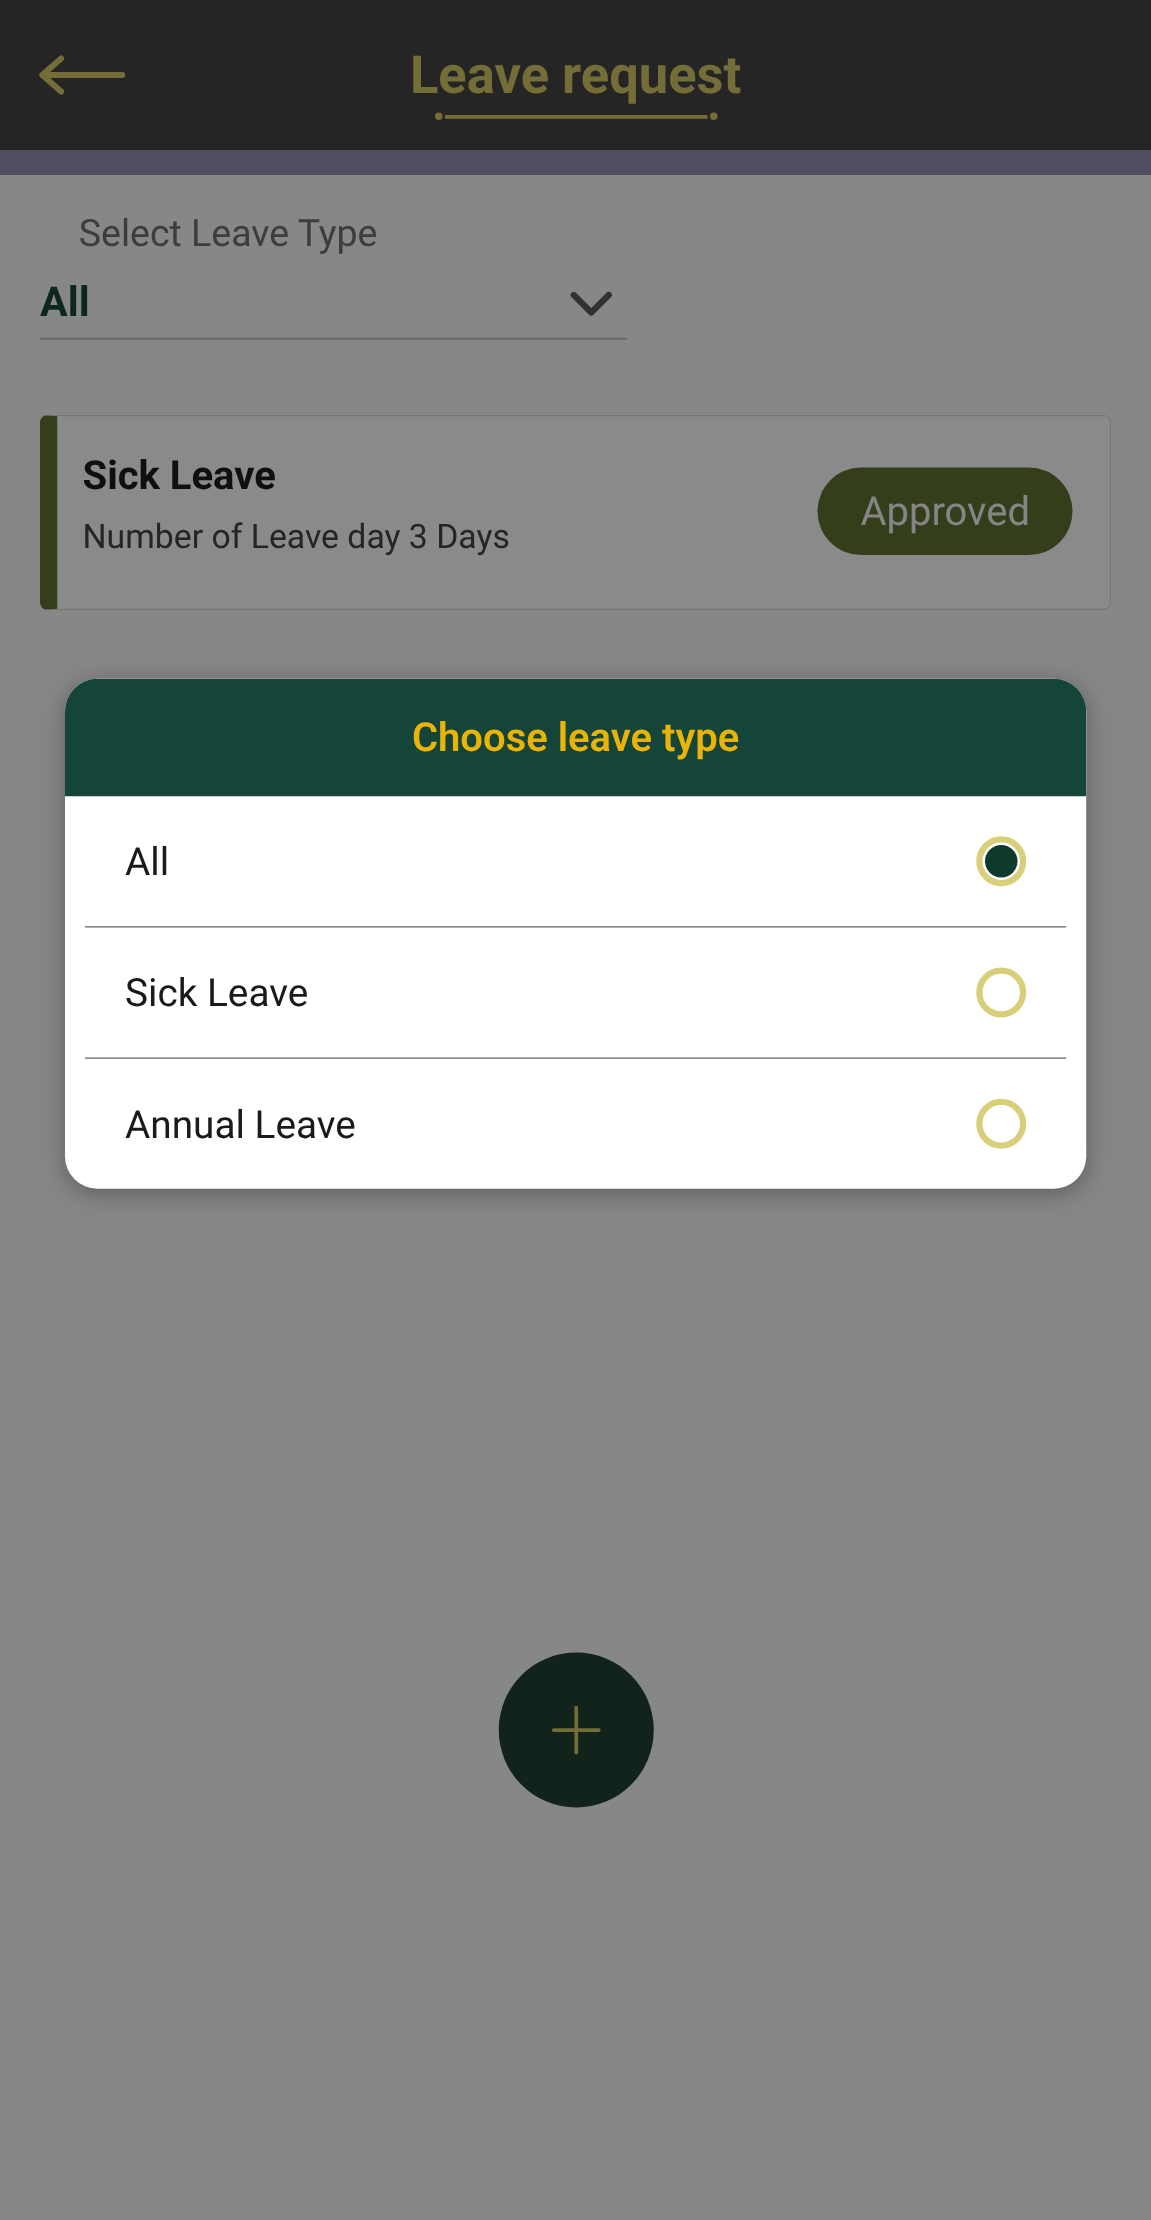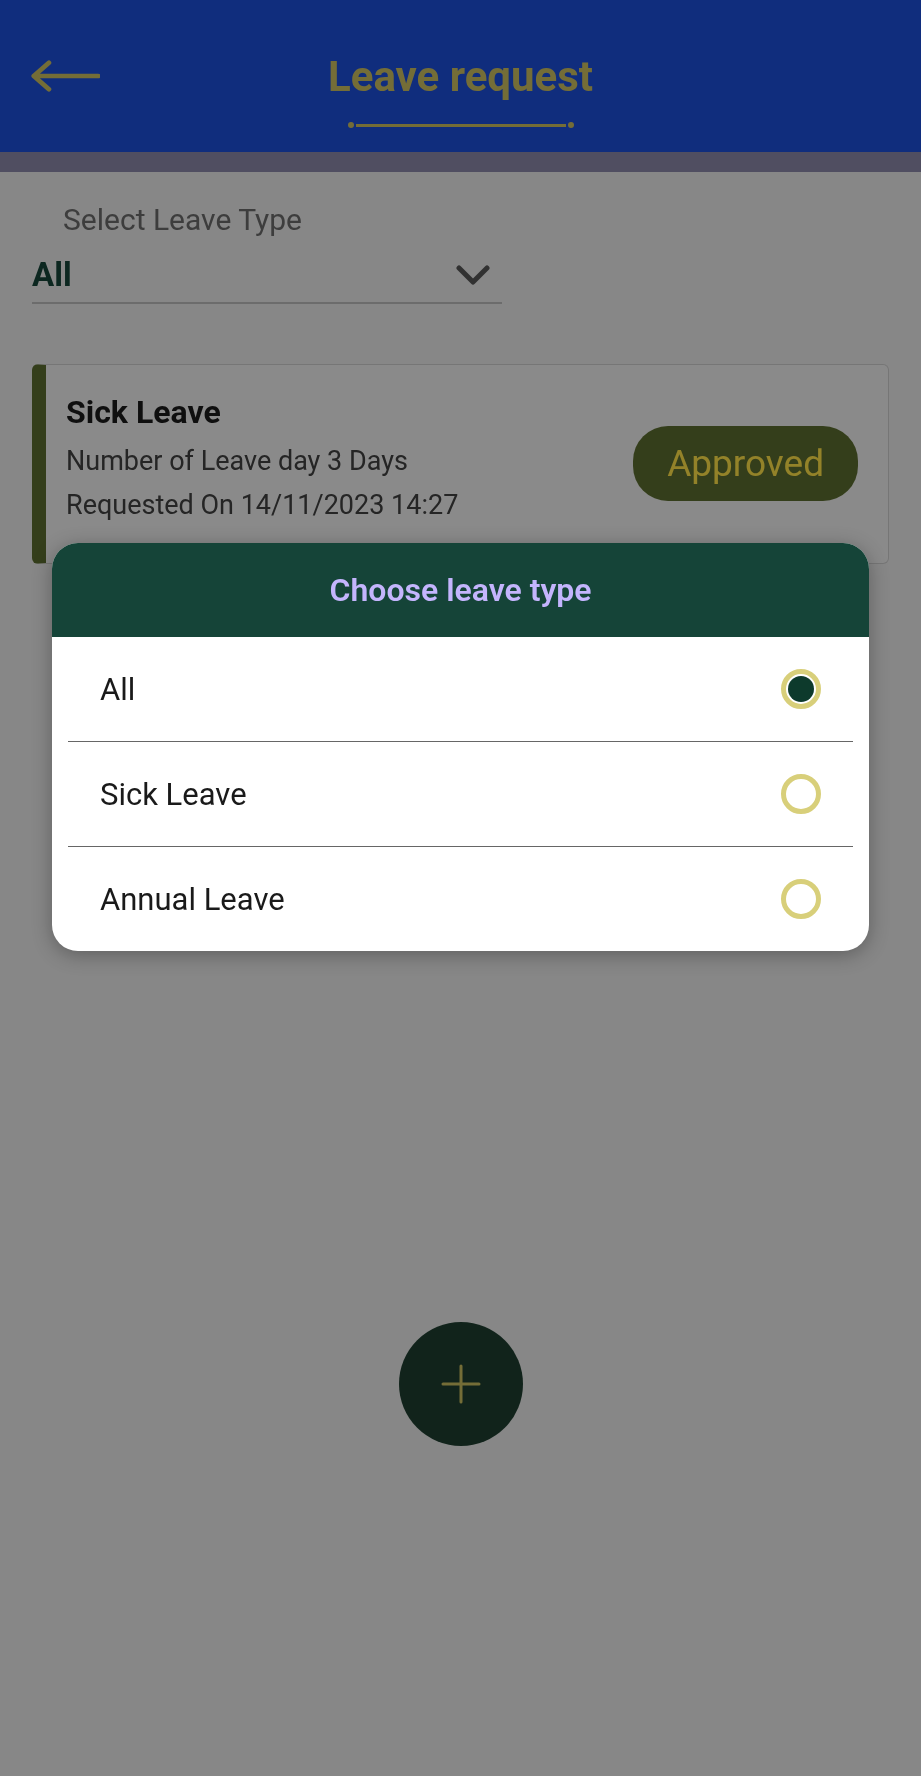--- a/index.html
+++ b/index.html
@@ -9,22 +9,22 @@
     font-family: -apple-system, BlinkMacSystemFont, 'Segoe UI', Roboto, sans-serif;
   }
   body {
     width: 921px;
     height: 1776px;
     background: #e8e8e8;
     position: relative;
     overflow: hidden;
   }
   .header {
-    background: #1d4ed8;
-    height: 152px;
+    background: #404040;
+    height: 120px;
     display: flex;
     align-items: center;
     padding: 0 30px;
     position: relative;
   }
   .back-btn {
     width: 70px;
     height: 40px;
     display: flex;
     align-items: center;
@@ -106,22 +106,22 @@
     color: #1a1a1a;
     margin-bottom: 14px;
   }
   .leave-meta {
     font-size: 27px;
     color: #404040;
     margin-bottom: 12px;
   }
   .status-badge {
     background: #5a6b2f;
-    color: #fde047;
-    font-size: 37px;
+    color: #e5e5e5;
+    font-size: 32px;
     padding: 16px 34px;
     border-radius: 35px;
   }
   .fab {
     position: absolute;
     left: 50%;
     transform: translateX(-50%);
     bottom: 330px;
     width: 124px;
     height: 124px;
@@ -141,21 +141,21 @@
     top: 543px;
     left: 52px;
     right: 52px;
     background: #fff;
     border-radius: 26px;
     overflow: hidden;
     box-shadow: 0 4px 20px rgba(0,0,0,0.3);
   }
   .modal-header {
     background: #154438;
-    color: #c4b5fd;
+    color: #eab308;
     font-size: 32px;
     font-weight: 600;
     text-align: center;
     padding: 28px;
   }
   .modal-option {
     display: flex;
     justify-content: space-between;
     align-items: center;
     padding: 32px 32px;
@@ -208,21 +208,20 @@
     <span class="filter-value">All</span>
     <svg width="34" height="20" viewBox="0 0 34 20">
       <path d="M 3 3 L 17 17 L 31 3" stroke="#555" stroke-width="5" fill="none" stroke-linecap="round" stroke-linejoin="round"></path>
     </svg>
   </div>
 
   <div class="leave-card">
     <div class="leave-info">
       <div class="leave-title">Sick Leave</div>
       <div class="leave-meta">Number of Leave day 3 Days</div>
-      <div class="leave-meta">Requested On 14/11/2023 14:27</div>
     </div>
     <div class="status-badge">Approved</div>
   </div>
 </div>
 
 <div class="fab">
   <svg width="48" height="48" viewBox="0 0 48 48">
     <path d="M 24 6 L 24 42 M 6 24 L 42 24" stroke="#c9bc60" stroke-width="3" stroke-linecap="round"></path>
   </svg>
 </div>

